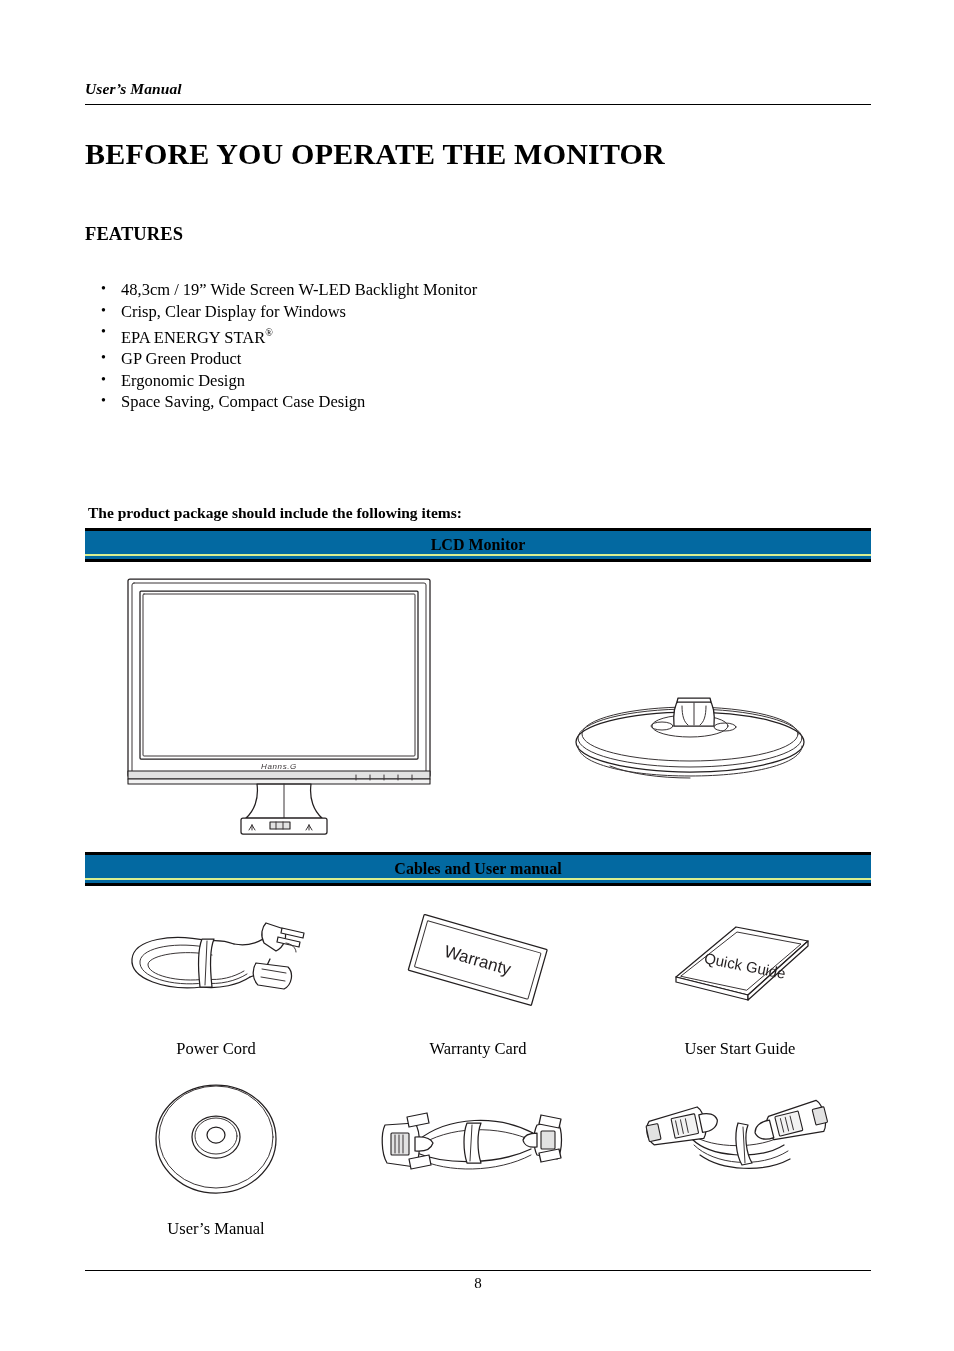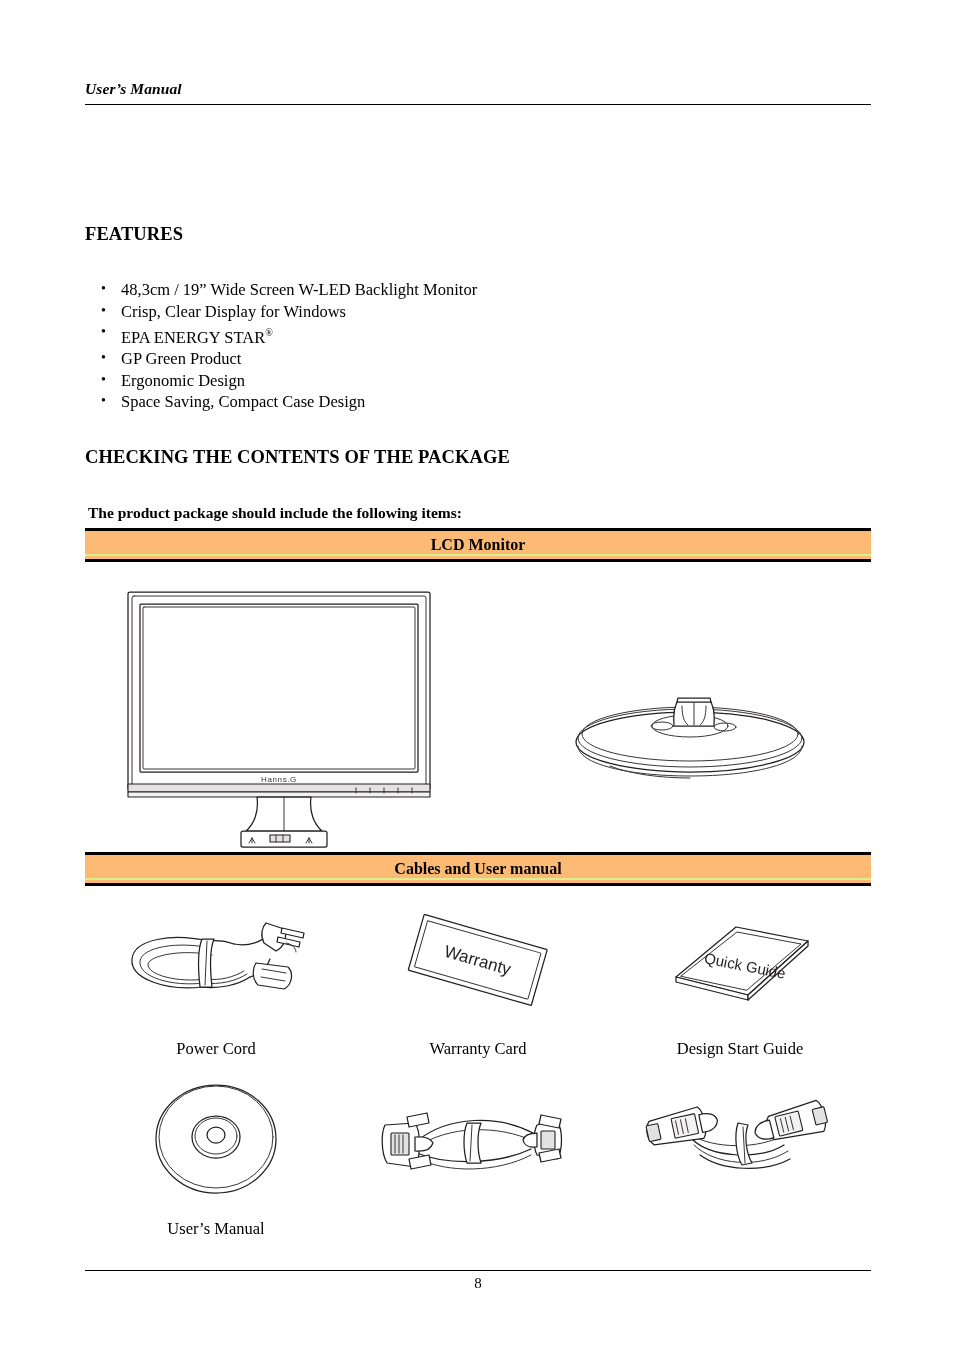--- a/index.html
+++ b/index.html
@@ -99,21 +99,21 @@
     font-size: 15.5px;
     font-weight: bold;
   }
 
   
   .band {
     position: absolute;
     left: 0;
     width: 786px;
     box-sizing: border-box;
-    background: #fdba74;
+    background: #0369a1;
     border-top: 3px solid #000;
     border-bottom: 3px solid #000;
     text-align: center;
     font-weight: bold;
     font-size: 16px;
     color: #000;
     line-height: 28px;
     height: 34px;
   }
   .band .band-inner { position: relative; z-index: 2; }
@@ -132,23 +132,24 @@
   .monitor-area {
     position: absolute;
     left: 0;
     top: 566px;
     width: 786px;
     height: 284px;
   }
   .monitor-fig {
     position: absolute;
     left: 39px;
-    top: 22px;
+    top: 9px;
     width: 320px;
     height: 260px;
+    font-style: italic;
   }
   .base-fig {
     position: absolute;
     left: 485px;
     top: 120px;
     width: 240px;
     height: 110px;
   }
 
   
@@ -206,32 +207,32 @@
 </style>
 </head>
 <body>
 
 <div class="page">
   <div class="content">
 
     <div class="runhead">User’s Manual</div>
     <div class="runhead-rule"></div>
 
+    <h1 class="doc-title">BEFORE YOU OPERATE THE MONITOR</h1>
 
     <h2 class="sec-title features-title">FEATURES</h2>
     <ul class="features">
       <li><span>48,3cm / 19”  Wide Screen W-LED Backlight Monitor</span></li>
       <li><span>Crisp, Clear Display for Windows</span></li>
       <li><span>EPA ENERGY STAR</span><sup class="reg">®</sup></li>
       <li><span>GP Green Product</span></li>
       <li><span>Ergonomic Design</span></li>
       <li><span>Space Saving, Compact Case Design</span></li>
     </ul>
 
-    <h2 class="sec-title checking-title">CHECKING THE CONTENTS OF THE PACKAGE</h2>
     <div class="pkg-intro">The product package should include the following items:</div>
 
     <div class="band band-lcd">
       <span class="band-inner">LCD Monitor</span>
     </div>
 
     <div class="monitor-area">
 
       <div class="monitor-fig">
         <svg width="320" height="260" viewBox="0 0 320 260" aria-hidden="true">
@@ -348,21 +349,21 @@
           </svg>
         </div>
 
         <div class="acc-cell">
           <div class="acc-label">Power Cord</div>
         </div>
         <div class="acc-cell">
           <div class="acc-label">Warranty Card</div>
         </div>
         <div class="acc-cell">
-          <div class="acc-label">Design Start Guide</div>
+          <div class="acc-label">User Start Guide</div>
         </div>
 
         <div class="acc-cell">
           <svg width="160" height="124" viewBox="0 0 160 124" aria-hidden="true">
             <ellipse cx="80" cy="62" rx="60" ry="54" class="ln-w"></ellipse>
             <ellipse cx="80" cy="60" rx="57" ry="51" class="ln-thin"></ellipse>
             <ellipse cx="80" cy="60" rx="24" ry="21" class="ln"></ellipse>
             <ellipse cx="80" cy="59" rx="21" ry="18" class="ln-thin"></ellipse>
             <ellipse cx="80" cy="58" rx="9" ry="8" class="ln"></ellipse>
           </svg>

